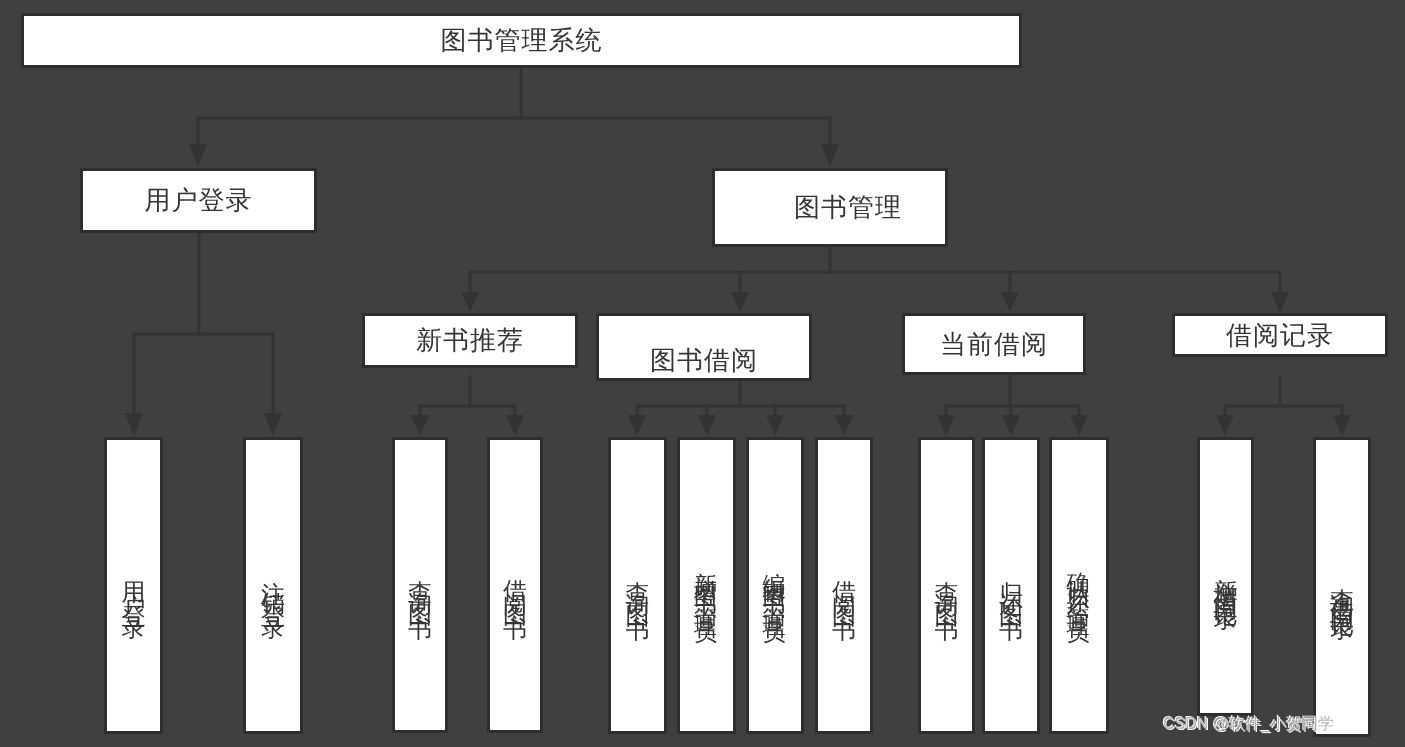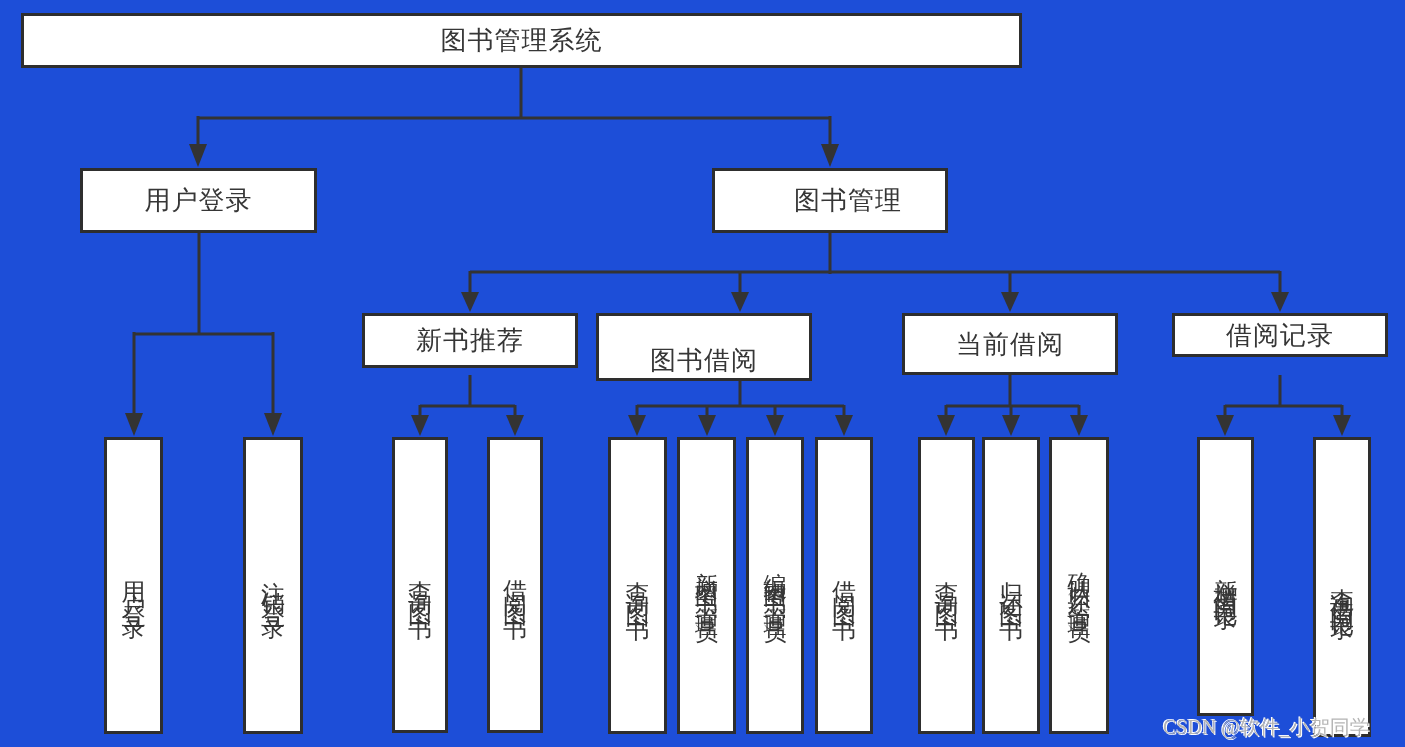--- a/index.html
+++ b/index.html
@@ -1,20 +1,20 @@
 <!DOCTYPE html>
 <html><head>
 <meta charset="utf-8">
 <style>
   html,body{margin:0;padding:0;background:#ffffff;}
   #canvas{
     position:relative;
     width:1405px;height:747px;
-    background:#1d4ed8;
-    font-family:Liberation Serif, serif;
+    background:#404040;
+    font-family:Liberation Sans, sans-serif;
     overflow:hidden;
   }
   #wires{position:absolute;left:0;top:0;z-index:1;}
   .box{
     position:absolute;
     background:#ffffff;
     border:3px solid #2e2e2e;
     box-sizing:border-box;
     display:flex;align-items:center;justify-content:center;
     color:#363636;
@@ -27,43 +27,43 @@
     text-orientation:mixed;
     white-space:nowrap;
     color:#363636;
   }
   .vt4{font-size:24px;letter-spacing:12px;}
   .vt6{font-size:24px;letter-spacing:6px;}
   .vt8{font-size:23px;letter-spacing:7px;}
   
   #n-root{left:21px;top:13px;width:1001px;height:55px;}
   #n-user-login{left:80px;top:168px;width:237px;height:65px;}
-  #n-book-mgmt{left:712px;top:168px;width:236px;height:65px;padding-left:36px;}
+  #n-book-mgmt{left:712px;top:168px;width:236px;height:79px;padding-left:36px;}
   #n-new-rec{left:362px;top:313px;width:216px;height:55px;}
   #n-borrow{left:596px;top:313px;width:216px;height:68px;align-items:flex-end;}
-  #n-current{left:902px;top:313px;width:216px;height:62px;}
+  #n-current{left:902px;top:313px;width:184px;height:62px;}
   #n-record{left:1172px;top:313px;width:216px;height:44px;}
   #l-u1{left:104px;top:437px;width:59px;height:297px;}
   #l-u2{left:243px;top:437px;width:60px;height:297px;}
   #l-n1{left:392px;top:437px;width:56px;height:296px;}
   #l-n2{left:487px;top:437px;width:56px;height:296px;}
   #l-b1{left:608px;top:437px;width:59px;height:297px;}
   #l-b2{left:677px;top:437px;width:59px;height:297px;}
   #l-b3{left:746px;top:437px;width:58px;height:297px;}
   #l-b4{left:815px;top:437px;width:58px;height:297px;}
   #l-c1{left:918px;top:437px;width:57px;height:297px;}
   #l-c2{left:982px;top:437px;width:58px;height:297px;}
   #l-c3{left:1049px;top:437px;width:60px;height:297px;}
   #l-r1{left:1197px;top:437px;width:57px;height:279px;}
   #l-r2{left:1313px;top:437px;width:58px;height:300px;}
   #watermark{
     position:absolute;
     left:1163px;top:714px;
     z-index:5;
-    font-size:20px;
+    font-size:16px;
     color:#b5b5b5;
     text-shadow:1px 1px 0 #ffffff, -1px -1px 0 #ffffff;
     white-space:nowrap;
   }
 </style>
 </head>
 <body>
 
 <div id="canvas">
 

